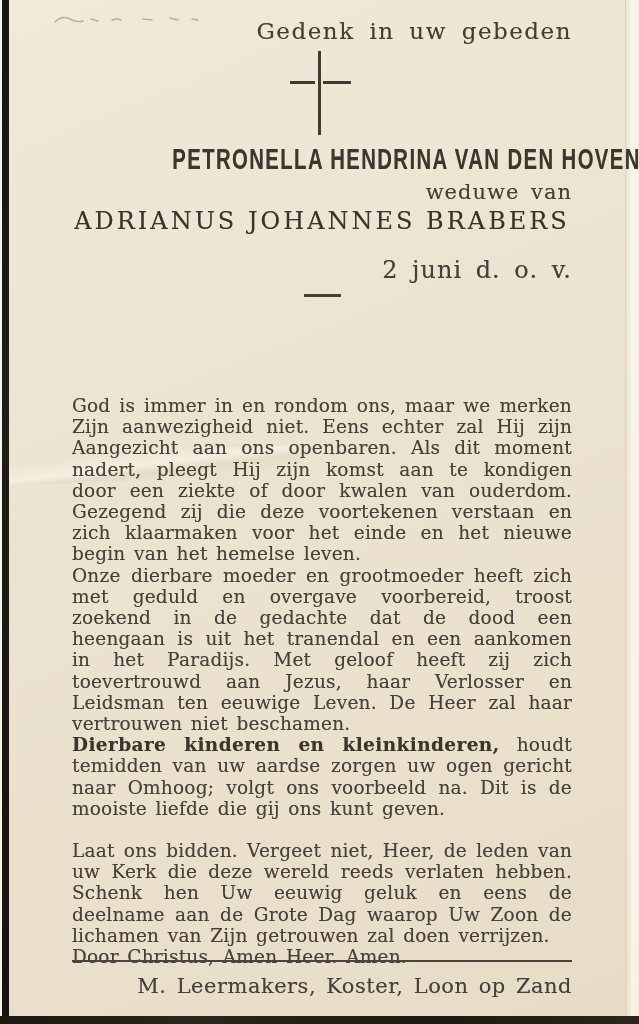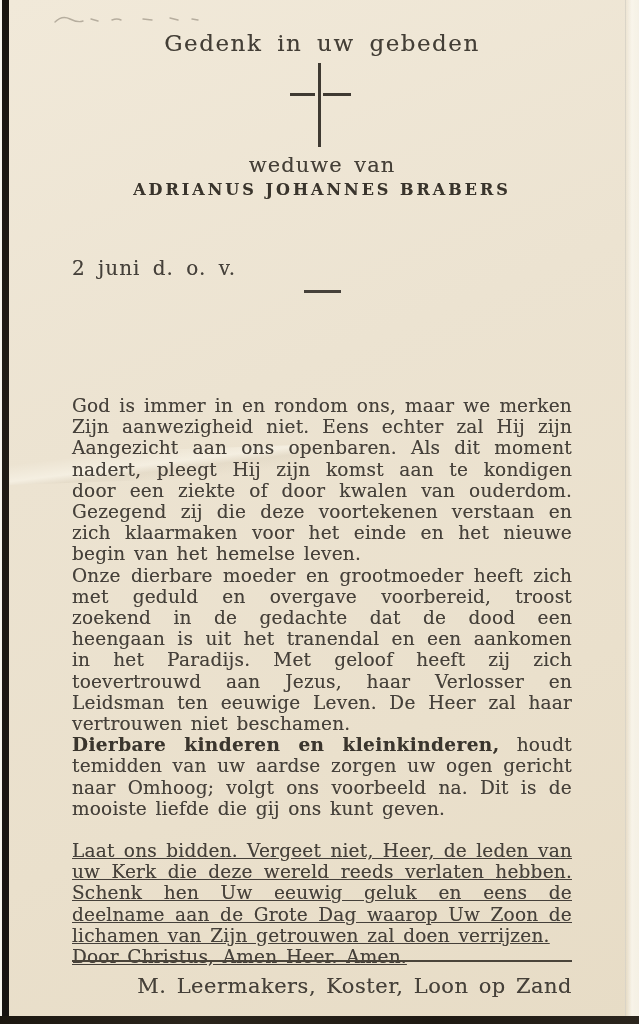--- a/index.html
+++ b/index.html
@@ -51,22 +51,22 @@
 
   .content {
     position: absolute; left: 63px; top: 0;
     width: 500px;
     text-shadow: 0 0 0.5px rgba(72,64,52,0.45);
   }
 
   
   .header-block { position: absolute; left: 0; top: 0; width: 500px; }
   .invocation {
-    margin-top: 30px;
-    text-align: center;
+    margin-top: 18px;
+    text-align: right;
     font-size: 23px; color: #433e36;
     letter-spacing: 1.5px; word-spacing: 6px;
     white-space: nowrap;
   }
   .cross {
     position: relative;
     width: 64px; height: 84px;
     margin: 7px auto 0;
   }
   .cross .v-bar {
@@ -89,62 +89,62 @@
     letter-spacing: 2px; white-space: nowrap;
     line-height: 30px;
   }
   .deceased-name .condensed {
     display: inline-block;
     transform: scale(0.70, 1.02);
     transform-origin: 50% 60%;
   }
   .relation {
     margin-top: 6px;
-    text-align: center;
+    text-align: right;
     font-size: 21px; color: #443f37;
     letter-spacing: 1px; word-spacing: 4px;
   }
   .spouse-name {
     margin: 3px 0 0 0;
     text-align: center;
-    font-size: 16px; font-weight: 700; color: #39342c;
+    font-size: 24px; font-weight: 400; color: #39342c;
     letter-spacing: 3px; white-space: nowrap;
   }
 
   
   .vitals-block { position: absolute; left: 0; top: 254px; width: 500px; }
   .vitals {
     margin: 0;
     font-size: 20px; line-height: 27px;
     text-align: justify;
     word-spacing: 2.5px; letter-spacing: 0.2px;
     color: #454039;
   }
   .burial-date {
     margin-top: 2px;
-    text-align: left;
-    font-size: 20px; letter-spacing: 1px; word-spacing: 5px;
+    text-align: right;
+    font-size: 24px; letter-spacing: 1px; word-spacing: 5px;
   }
   .section-divider {
     width: 37px; height: 2.5px;
     margin: 10px auto 0;
     background: #46413a;
   }
 
   
   .body-block { position: absolute; left: 0; top: 395px; width: 500px; }
   p.bodytext {
     margin: 0;
     font-size: 18.5px; line-height: 21.2px;
     text-align: justify;
     word-spacing: 2.5px; letter-spacing: 0.2px;
     color: #45403a;
   }
   p.bodytext b { color: #3a352d; letter-spacing: 0.4px; }
-  p.prayer { margin-top: 21px; text-decoration: underline; }
+  p.prayer { margin-top: 21px; }
   .prayer-closing { display: block; text-align: left; }
 
   
   .footer-rule {
     position: absolute; left: 0; top: 960px;
     width: 500px; height: 2px;
     background: #4a443a;
   }
   .printer-credit {
     position: absolute; left: 0; top: 974px;
@@ -174,20 +174,21 @@
 
       <div class="header-block">
         <div class="invocation">Gedenk in uw gebeden</div>
 
         <div class="cross">
           <div class="v-bar"></div>
           <div class="h-bar-left"></div>
           <div class="h-bar-right"></div>
         </div>
 
+        <h1 class="deceased-name"><span class="condensed">PETRONELLA HENDRINA VAN DEN HOVEN</span></h1>
 
         <div class="relation">weduwe van</div>
 
         <h2 class="spouse-name">ADRIANUS JOHANNES BRABERS</h2>
       </div>
 
       <div class="vitals-block">
         <div class="burial-date">2 juni d. o. v.</div>
         <div class="section-divider"></div>
       </div>

